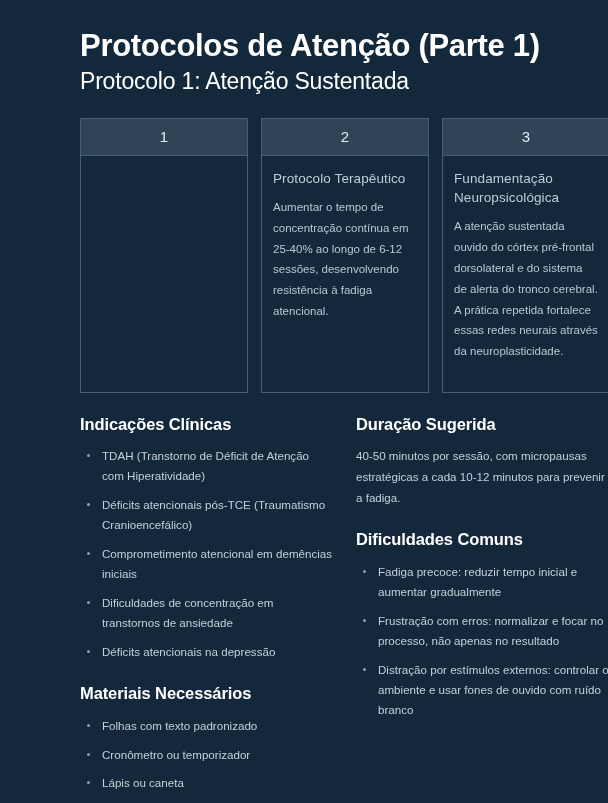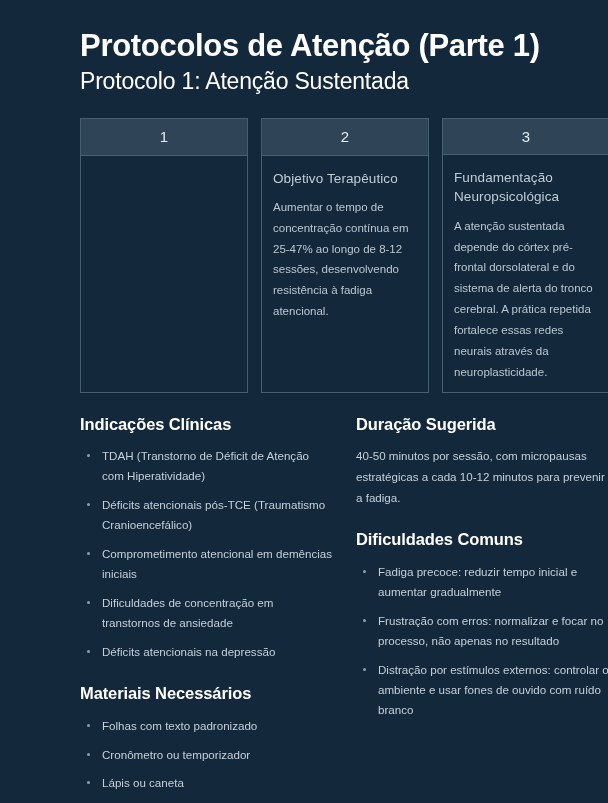--- a/index.html
+++ b/index.html
@@ -160,32 +160,32 @@
       <div class="card-head">
         <span class="card-num">1</span>
       </div>
     </div>
 
     <div class="card">
       <div class="card-head">
         <span class="card-num">2</span>
       </div>
       <div class="card-body">
-        <p class="card-title">Objetivo Terapêutico</p>
-        <p class="card-text">Aumentar o tempo de concentração contínua em 25-47% ao longo de 8-12 sessões, desenvolvendo resistência à fadiga atencional.</p>
+        <p class="card-title">Protocolo Terapêutico</p>
+        <p class="card-text">Aumentar o tempo de concentração contínua em 25-40% ao longo de 6-12 sessões, desenvolvendo resistência à fadiga atencional.</p>
       </div>
     </div>
 
     <div class="card">
       <div class="card-head">
         <span class="card-num">3</span>
       </div>
       <div class="card-body">
         <p class="card-title">Fundamentação Neuropsicológica</p>
-        <p class="card-text">A atenção sustentada depende do córtex pré-frontal dorsolateral e do sistema de alerta do tronco cerebral. A prática repetida fortalece essas redes neurais através da neuroplasticidade.</p>
+        <p class="card-text">A atenção sustentada ouvido do córtex pré-frontal dorsolateral e do sistema de alerta do tronco cerebral. A prática repetida fortalece essas redes neurais através da neuroplasticidade.</p>
       </div>
     </div>
 
   </div>
 
   <div class="columns">
 
     <div class="col">
 
       <h3 class="section-title">Indicações Clínicas</h3>

